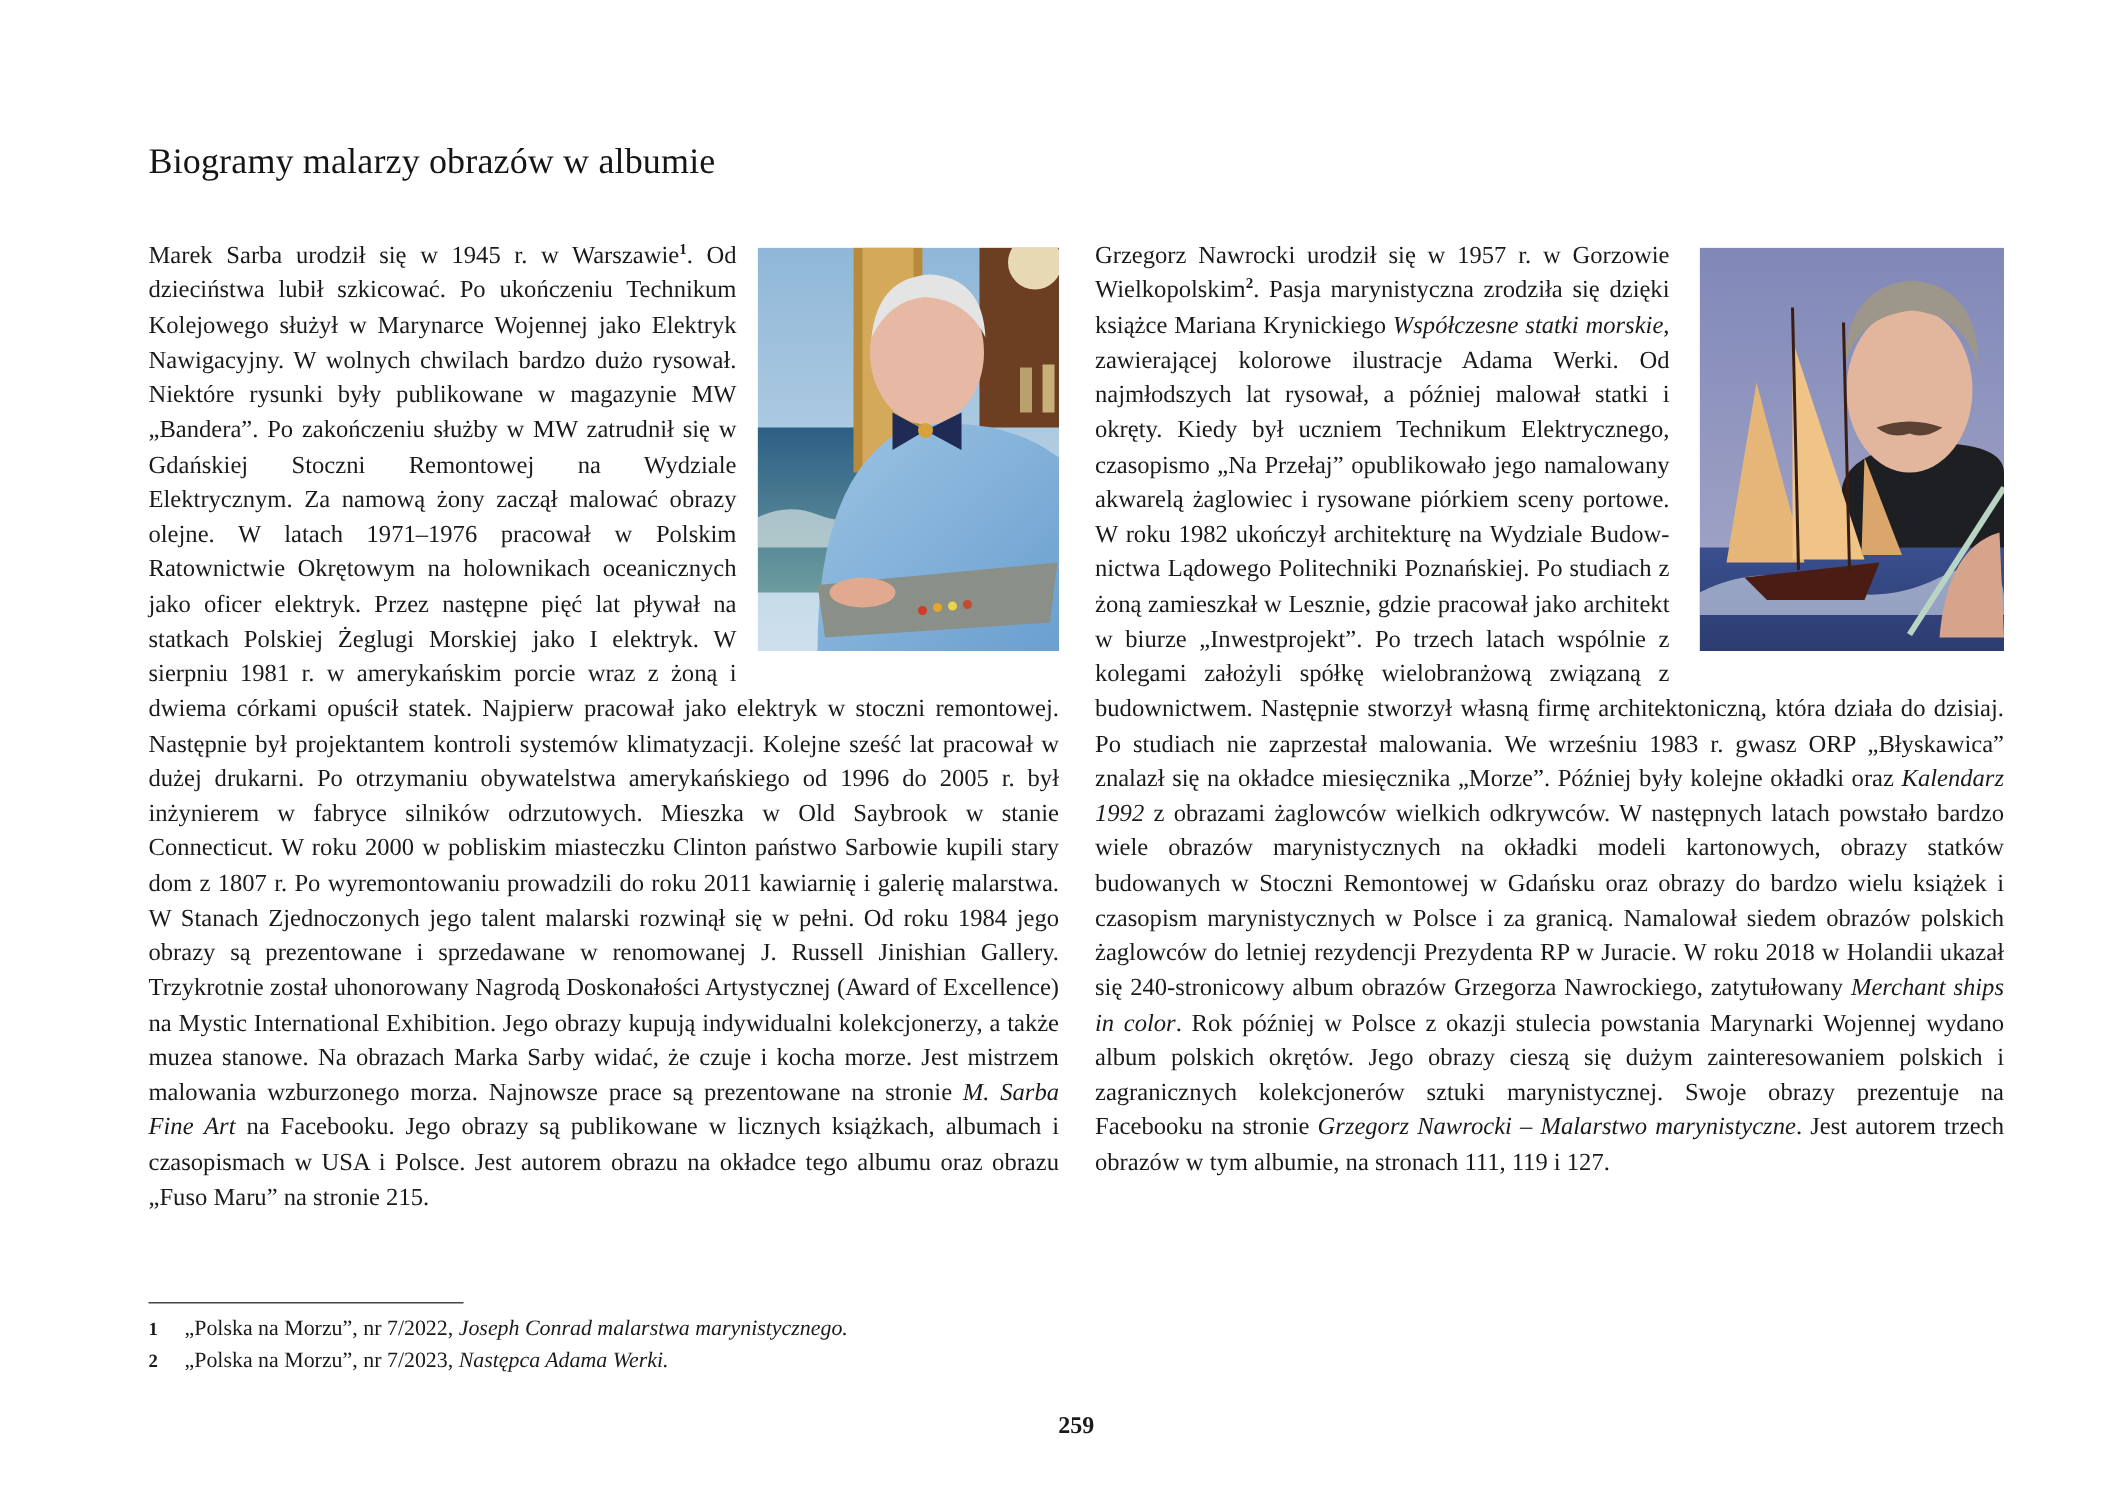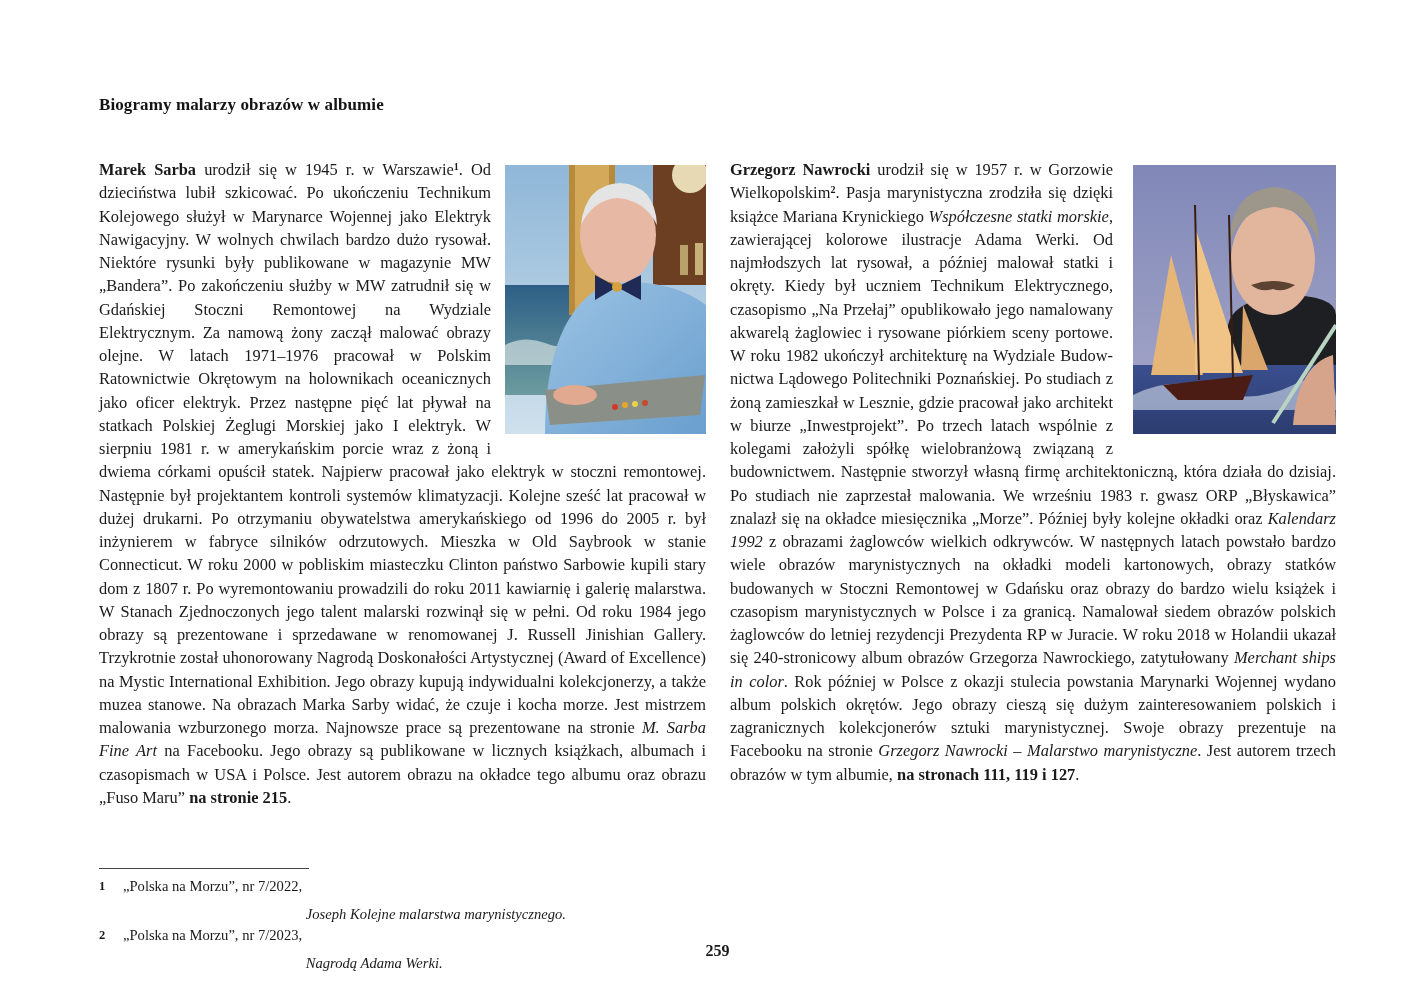--- a/index.html
+++ b/index.html
@@ -3,21 +3,21 @@
 <meta charset="utf-8">
 <style>
   html, body { margin: 0; padding: 0; background: #ffffff; }
   body {
     width: 1415px; height: 1000px; position: relative; overflow: hidden;
     font-family: "Liberation Serif", "DejaVu Serif", serif;
     color: #1a1a1a;
   }
   .page-title {
     position: absolute; left: 99px; top: 95px;
-    font-size: 17px; font-weight: bold; color: #151515;
+    font-size: 24px; font-weight: normal; color: #151515;
     letter-spacing: 0.1px; white-space: nowrap;
   }
   .col {
     position: absolute; top: 158px;
     font-size: 16.4px; line-height: 23.25px;
     text-align: justify; hyphens: manual;
   }
   .col-left { left: 99px; width: 607px; }
   .col-right { left: 730px; width: 606px; }
   .col p { margin: 0; }
@@ -36,22 +36,22 @@
   .footnotes {
     position: absolute; left: 99px; top: 876px; font-size: 14.6px; line-height: 21px;
     white-space: nowrap;
   }
   .footnote { display: flex; }
   .fn-num { width: 24px; font-size: 12.5px; font-weight: bold; }
   .page-number {
     position: absolute; left: 0; width: 1435px; top: 942px; text-align: center;
     font-size: 16px; font-weight: bold;
   }
-  b { font-weight: bold; }
-  i { font-style: italic; margin-top: 28px; }
+  b { font-weight: normal; }
+  i { font-style: italic; }
 </style>
 </head>
 <body>
 
 <div class="page-title">Biogramy malarzy obrazów w albumie</div>
 
 <div class="col col-left">
   <div class="photo photo-left" title="Portret Marka Sarby z paletą na tle morza">
     <svg viewBox="0 0 201 269" preserveAspectRatio="none">
       <defs>
@@ -124,22 +124,22 @@
     </svg>
   </div>
   <p id="bio1"><b>Grzegorz Nawrocki</b><span> urodził się w 1957 r. w Gorzo­wie Wielkopolskim</span><sup class="fn">2</sup><span>. Pasja marynistyczna zrodziła się dzięki książce Mariana Krynickiego </span><i>Współcze­sne statki morskie</i><span>, zawierającej kolorowe ilustracje Adama Werki. Od najmłodszych lat rysował, a póź­niej malował statki i okręty. Kiedy był uczniem Technikum Elektrycznego, czasopismo „Na Przełaj” opublikowało jego namalowany akwarelą żaglo­wiec i rysowane piórkiem sceny portowe. W roku 1982 ukończył architekturę na Wydziale Budow­nictwa Lądowego Politechniki Poznańskiej. Po stu­diach z żoną zamieszkał w Lesznie, gdzie pracował jako architekt w biurze „Inwestprojekt”. Po trzech latach wspólnie z kolegami założyli spółkę wielobranżową związaną z budownic­twem. Następnie stworzył własną firmę architektoniczną, która działa do dzisiaj. Po studiach nie zaprzestał malowania. We wrześniu 1983 r. gwasz ORP „Błyska­wica” znalazł się na okładce miesięcznika „Morze”. Później były kolejne okładki oraz </span><i>Kalendarz 1992</i><span> z obrazami żaglowców wielkich odkrywców. W następnych latach powstało bardzo wiele obrazów marynistycznych na okładki modeli karto­nowych, obrazy statków budowanych w Stoczni Remontowej w Gdańsku oraz ob­razy do bardzo wielu książek i czasopism marynistycznych w Polsce i za granicą. Namalował siedem obrazów polskich żaglowców do letniej rezydencji Prezydenta RP w Juracie. W roku 2018 w Holandii ukazał się 240-stronicowy album obra­zów Grzegorza Nawrockiego, zatytułowany </span><i>Merchant ships in color</i><span>. Rok później w Polsce z okazji stulecia powstania Marynarki Wojennej wydano album polskich okrętów. Jego obrazy cieszą się dużym zainteresowaniem polskich i zagranicznych kolekcjonerów sztuki marynistycznej. Swoje obrazy prezentuje na Facebooku na stronie </span><i>Grzegorz Nawrocki – Malarstwo marynistyczne</i><span>. Jest autorem trzech obra­zów w tym albumie, </span><b>na stronach 111, 119 i 127</b><span>.</span></p>
 </div>
 
 <div class="footnote-rule"></div>
 <div class="footnotes">
   <div class="footnote">
     <span class="fn-num">1</span>
     <span style="white-space:pre">„Polska na Morzu”, nr 7/2022, </span>
-    <i>Joseph Kolejne malarstwa marynistycznego.</i>
+    <i>Joseph Conrad malarstwa marynistycznego.</i>
   </div>
   <div class="footnote">
     <span class="fn-num">2</span>
     <span style="white-space:pre">„Polska na Morzu”, nr 7/2023, </span>
-    <i>Nagrodą Adama Werki.</i>
+    <i>Następca Adama Werki.</i>
   </div>
 </div>
 
 <div class="page-number">259</div>
 
 </body></html>

